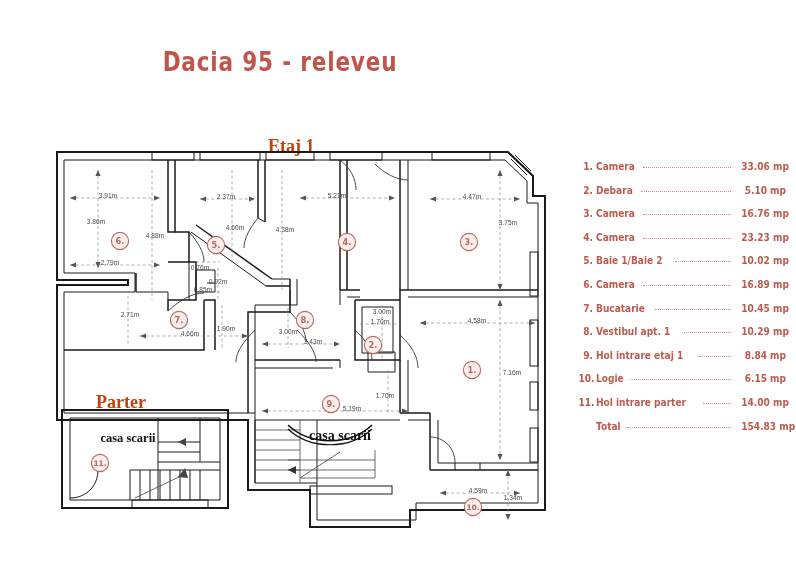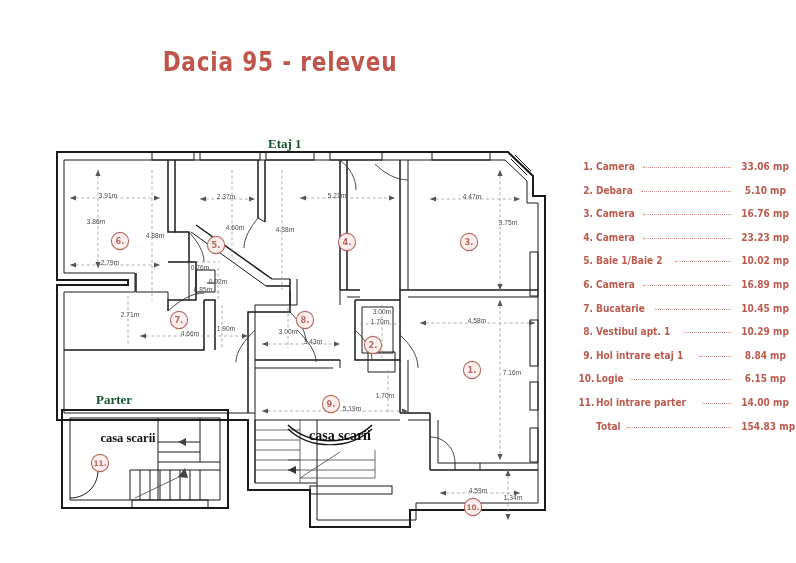--- a/index.html
+++ b/index.html
@@ -15,21 +15,21 @@
     font-family:"DejaVu Sans", sans-serif;
     font-weight:bold;font-size:27px;letter-spacing:1px;
     color:#c0564b;
     transform:scaleX(.80);transform-origin:center center;
     white-space:nowrap;
   }
 
   
   .floorlabel{
     position:absolute;font-family:"Liberation Serif", serif;
-    font-weight:bold;font-size:13px;color:#14532d;white-space:nowrap;
+    font-weight:bold;font-size:18px;color:#c2410c;white-space:nowrap;
   }
   #lbl-etaj{left:268px;top:136px;}
   #lbl-parter{left:96px;top:392px;}
 
   
   #plan{position:absolute;left:0;top:0;width:570px;height:563px;}
 
   
   #legend{
     position:absolute;left:576px;top:160px;width:210px;

